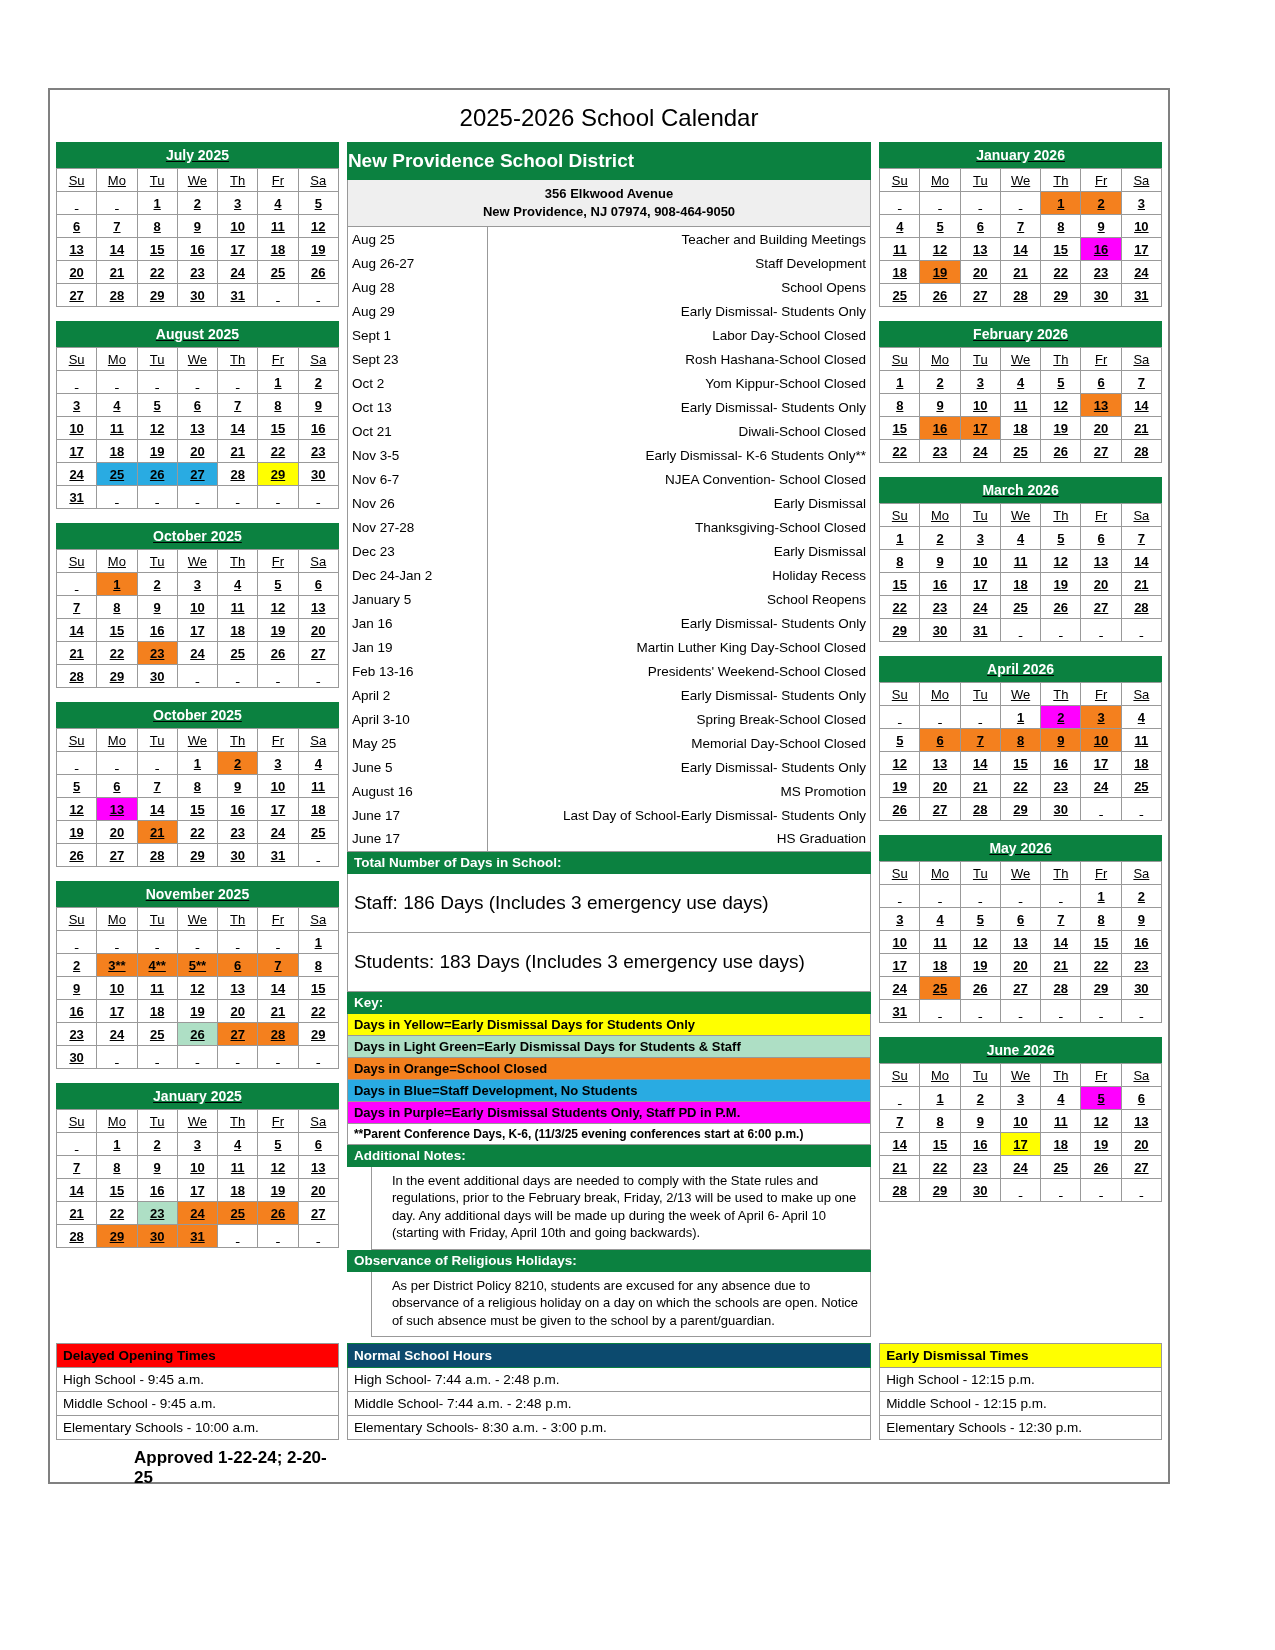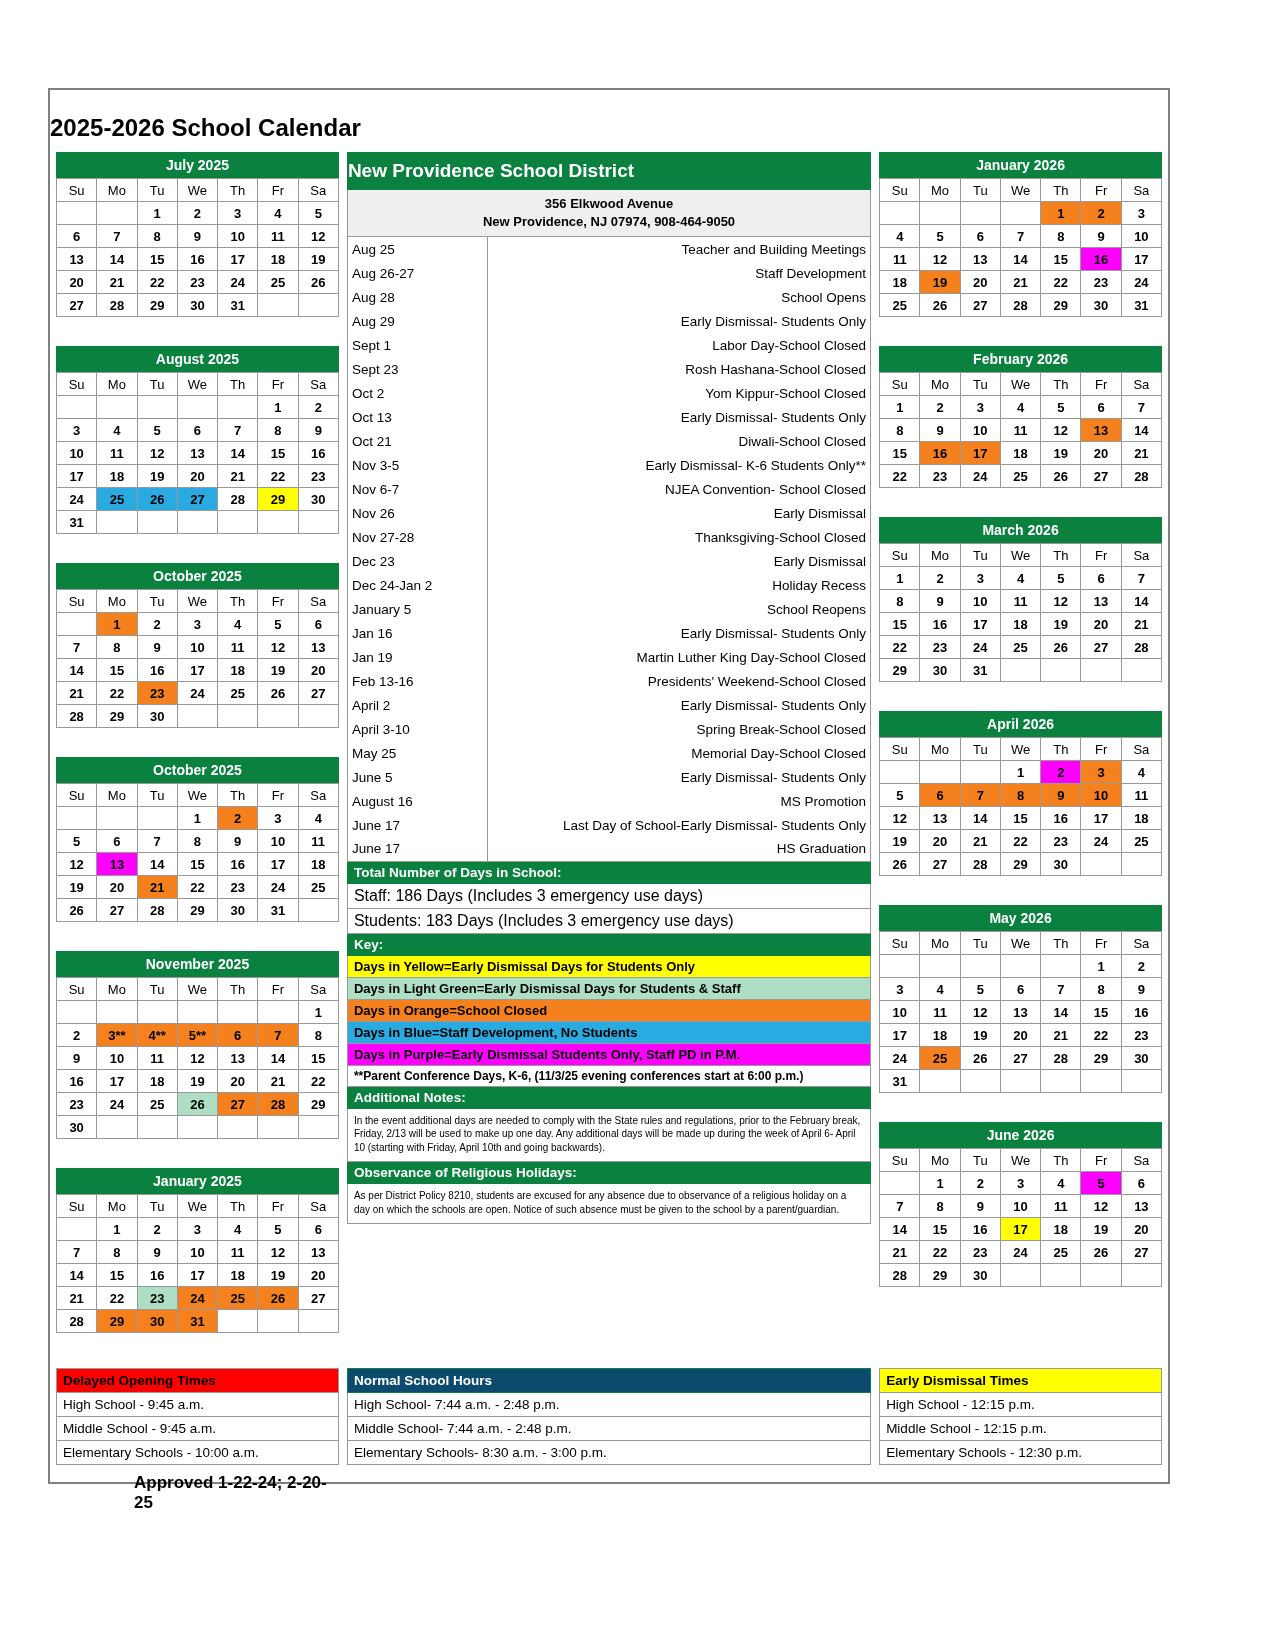--- a/index.html
+++ b/index.html
@@ -19,37 +19,38 @@
   .sheet {
     position: absolute;
     left: 48px;
     top: 88px;
     width: 1122px;
     height: 1396px;
     border: 2px solid #808080;
     background: #fff;
   }
   .title {
+    text-align: center;
     font-size: 24px;
-    font-weight: bold;
-    padding: 24px 0 10px 0;
+    font-weight: normal;
+    padding: 14px 0 10px 0;
     color: #000;
   }
   .columns {
     display: flex;
     padding: 0 6px 0 6px;
     gap: 8px;
     align-items: flex-start;
   }
   .col-left { width: 286px; }
   .col-mid  { width: 530px; }
   .col-right{ width: 286px; }
 
   
-  .month { margin-bottom: 29px; }
+  .month { margin-bottom: 14px; text-decoration: underline; }
   .month-head {
     background: #0b8140;
     color: #fff;
     font-weight: bold;
     font-size: 14px;
     text-align: center;
     padding: 4px 0;
     border: 1px solid #0b8140;
   }
   table.cal {
@@ -116,22 +117,22 @@
   .band-green {
     background: #0b8140;
     color: #fff;
     font-weight: bold;
     font-size: 13.5px;
     padding: 3px 6px;
     border: 1px solid #0b8140;
     border-top: none;
   }
   .plain-row {
-    font-size: 16px;
-    padding: 3px 6px;
+    font-size: 19px;
+    padding: 18px 6px;
     border: 1px solid #999;
     border-top: none;
   }
   .key-row {
     font-weight: bold;
     font-size: 13px;
     padding: 3px 6px;
     border: 1px solid #999;
     border-top: none;
     color: #000;
@@ -142,25 +143,26 @@
   .k-blue   { background: #29abe2; }
   .k-purple { background: #ff00ff; }
   .note-small {
     font-size: 12px;
     font-weight: bold;
     padding: 3px 6px;
     border: 1px solid #999;
     border-top: none;
   }
   .para {
-    font-size: 10px;
+    font-size: 13px;
     line-height: 1.35;
-    padding: 5px 6px 7px 6px;
+    padding: 5px 6px 7px 20px;
     border: 1px solid #999;
     border-top: none;
+    margin-left: 24px;
   }
 
   
   .bottom {
     display: flex;
     gap: 8px;
     padding: 0 6px;
     align-items: flex-start;
     margin-top: 6px;
   }

